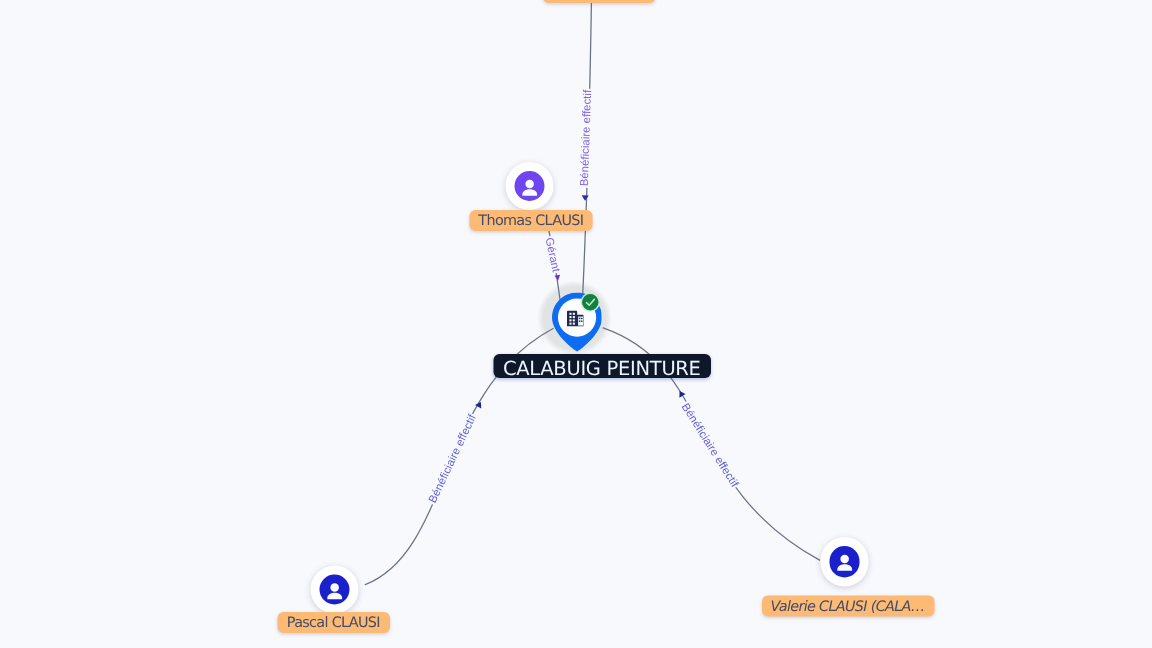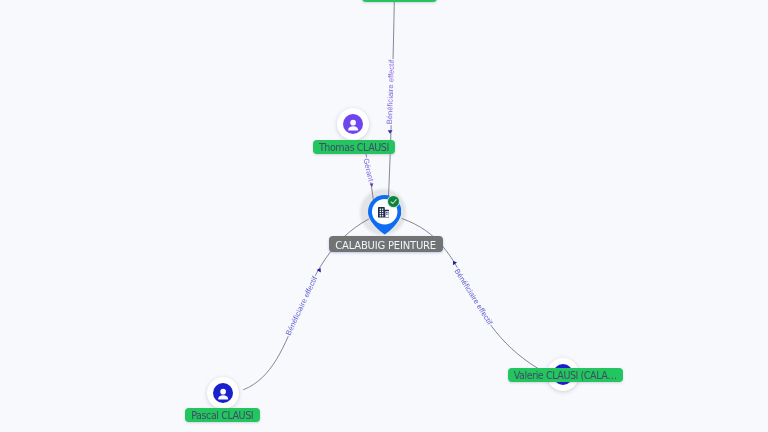--- a/index.html
+++ b/index.html
@@ -4,24 +4,24 @@
 <style>
   html,body{margin:0;padding:0;}
   body{width:768px;height:432px;overflow:hidden;background:#f8f9fd;
        font-family:"Liberation Sans",sans-serif;-webkit-font-smoothing:antialiased;}
   #stage{position:relative;width:768px;height:432px;background:#f8f9fd;}
   svg.layer{position:absolute;left:0;top:0;width:768px;height:432px;overflow:visible;}
 
   
   .chip{position:absolute;white-space:nowrap;border-radius:4px;
         font-family:"DejaVu Sans",sans-serif;line-height:1;}
-  .chip-person{background:#22c55e;color:#444b68;padding:1.6px 6.4px 0 6px;height:14px;box-sizing:border-box;font-size:9.6px;letter-spacing:-0.45px;
+  .chip-person{background:#fdba74;color:#444b68;padding:1.6px 6.4px 0 6px;height:14px;box-sizing:border-box;font-size:9.6px;letter-spacing:-0.45px;
         display:flex;align-items:center;box-shadow:0 1px 2.5px rgba(70,75,100,.22);}
-  .chip-company{background:#737373;color:#eaf6ff;padding:4.4px 7.2px 0 6.8px;height:15.5px;box-sizing:border-box;border-radius:4px;
-        font-size:10px;letter-spacing:-0.2px;display:flex;align-items:center;box-shadow:0 1px 2.5px rgba(20,70,160,.28);}
+  .chip-company{background:#0f172a;color:#eaf6ff;padding:4.4px 7.2px 0 6.8px;height:15.5px;box-sizing:border-box;border-radius:4px;
+        font-size:13px;letter-spacing:-0.2px;display:flex;align-items:center;box-shadow:0 1px 2.5px rgba(20,70,160,.28);}
 
   
   .pnode{position:absolute;border-radius:50%;background:#fff;
          box-shadow:0 1px 4px rgba(60,64,90,.22);}
   .pdisc{position:absolute;border-radius:50%;}
   .elabel{position:absolute;font-size:7.5px;line-height:1.35;white-space:nowrap;
           letter-spacing:.05px;transform-origin:50% 50%;background:#f8f9fd;padding:0 1px;}
 </style>
 </head>
 <body>
@@ -119,15 +119,15 @@
   </div>
   <div class="chip chip-person" style="left:185.2px;top:408.3px;text-align:right;">Pascal CLAUSI</div>
 
   <div class="pnode" style="left:546.8px;top:358.2px;width:32.4px;height:32.4px;">
     <div class="pdisc" style="left:6.05px;top:6.05px;width:20.3px;height:20.3px;background:#1a20cc;"></div>
     <svg style="position:absolute;left:6.05px;top:6.05px;" width="20.3" height="20.3" viewBox="0 0 24 24">
       <circle cx="11.95" cy="10.25" r="3.35" fill="#fafbff"></circle>
       <path d="M12 14.4 C8.6 14.4 6.2 16.2 6.2 18.2 L6.2 19.6 L17.8 19.6 L17.8 18.2 C17.8 16.2 15.4 14.4 12 14.4 Z" fill="#fafbff"></path>
     </svg>
   </div>
-  <div class="chip chip-person" style="left:507.7px;top:368px;">Valerie CLAUSI (CALA…</div>
+  <div class="chip chip-person" style="left:507.7px;top:397px;font-style:italic;">Valerie CLAUSI (CALA…</div>
 
 </div>
 
 </body></html>

